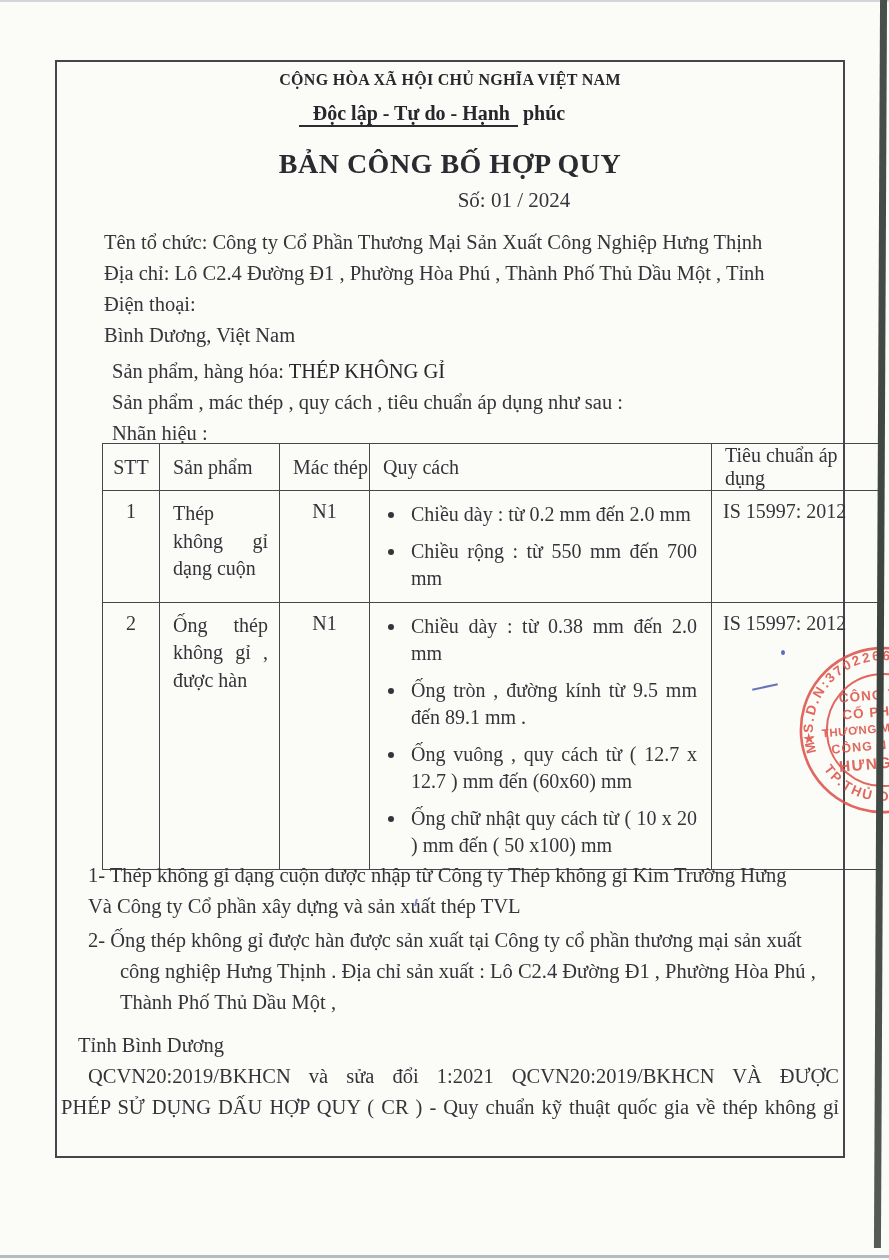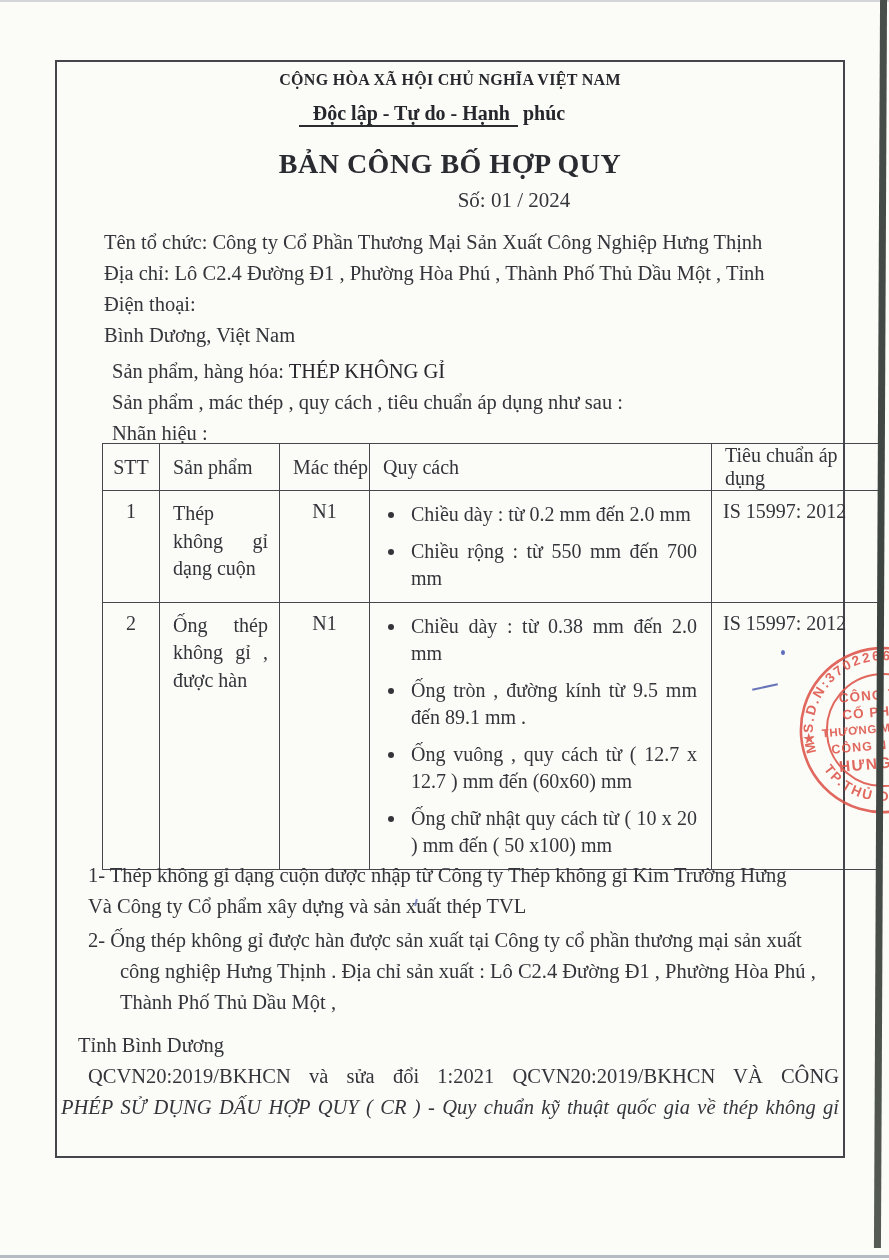--- a/index.html
+++ b/index.html
@@ -43,21 +43,21 @@
   td.t-specs ul{margin:0;padding:0 0 0 37px;}
   td.t-specs li{margin:3px 0 9px 0;text-align:justify;line-height:27.5px;padding-left:4px;}
   td.t-std{padding:9px 8px 0 11px;}
   
   .notes{position:absolute;left:61px;top:860px;width:778px;font-size:20.5px;line-height:31px;}
   .n-i1{padding-left:27px;}
   .n-i2{padding-left:59px;}
   .n-i3{padding-left:17px;margin-top:12px;}
   .n-i4{padding-left:21px;}
   .n-mt{margin-top:3px;}
-  .jl{text-align:justify;text-align-last:justify;font-style:italic;}
+  .jl{text-align:justify;text-align-last:justify;}
   .jl2{padding-left:27px;text-align:justify;text-align-last:justify;}
   
   .stamp{position:absolute;left:778px;top:625px;width:212px;height:212px;opacity:.88;transform:rotate(-5deg);}
   .stamp .ring{fill:none;stroke:#dd544a;stroke-width:2.6px;}
   .stamp .ring.inner{stroke-width:2px;}
   .stamp text{fill:#dd544a;font-family:"Liberation Sans","DejaVu Sans",sans-serif;font-weight:bold;}
   .stamp .arc{font-size:13.5px;letter-spacing:2.2px;}
   .stamp .star{font-size:15px;font-family:"DejaVu Sans",sans-serif;}
   .stamp .cl1{font-size:13.5px;letter-spacing:1px;}
   .stamp .cl2{font-size:13.5px;letter-spacing:1px;}
@@ -136,26 +136,26 @@
             <li>Ống chữ nhật quy cách từ ( 10 x 20 ) mm đến ( 50 x100) mm</li>
           </ul>
         </td>
         <td class="t-std">IS 15997: 2012</td>
       </tr>
     </tbody>
   </table>
 
   <div class="notes">
     <div class="n-i1">1-  Thép không gỉ dạng cuộn được nhập từ Công ty Thép không gỉ Kim Trường Hưng</div>
-    <div class="n-i1">Và Công ty Cổ phẩm xây dựng và sản xuất thép TVL</div>
+    <div class="n-i1">Và Công ty Cổ phần xây dựng và sản xuất thép TVL</div>
     <div class="n-i1 n-mt">2-  Ống thép không gỉ được hàn được sản xuất tại Công ty cổ phần thương mại sản xuất</div>
     <div class="n-i2">công nghiệp Hưng Thịnh . Địa chỉ sản xuất : Lô C2.4 Đường Đ1 , Phường Hòa Phú ,</div>
     <div class="n-i2">Thành Phố Thủ Dầu Một ,</div>
     <div class="n-i3">Tỉnh Bình Dương</div>
-    <div class="jl2">QCVN20:2019/BKHCN và sửa đổi 1:2021 QCVN20:2019/BKHCN VÀ CÔNG</div>
+    <div class="jl2">QCVN20:2019/BKHCN và sửa đổi 1:2021 QCVN20:2019/BKHCN VÀ ĐƯỢC</div>
     <div class="jl">PHÉP SỬ DỤNG DẤU HỢP QUY ( CR ) -  Quy chuẩn kỹ thuật quốc gia về thép không gỉ</div>
   </div>
 
   <svg class="stamp" viewBox="0 0 212 212">
     <defs>
       <path id="arcTop" d="M 37.4,123.1 A 70,70 0 0 1 170.8,81.1" fill="none"></path>
       <path id="arcBottom" d="M 40.7,135 A 71,71 0 0 0 169.3,135" fill="none"></path>
     </defs>
     <circle class="ring" cx="105" cy="105" r="82"></circle>
     <circle class="ring inner" cx="105" cy="105" r="56"></circle>

